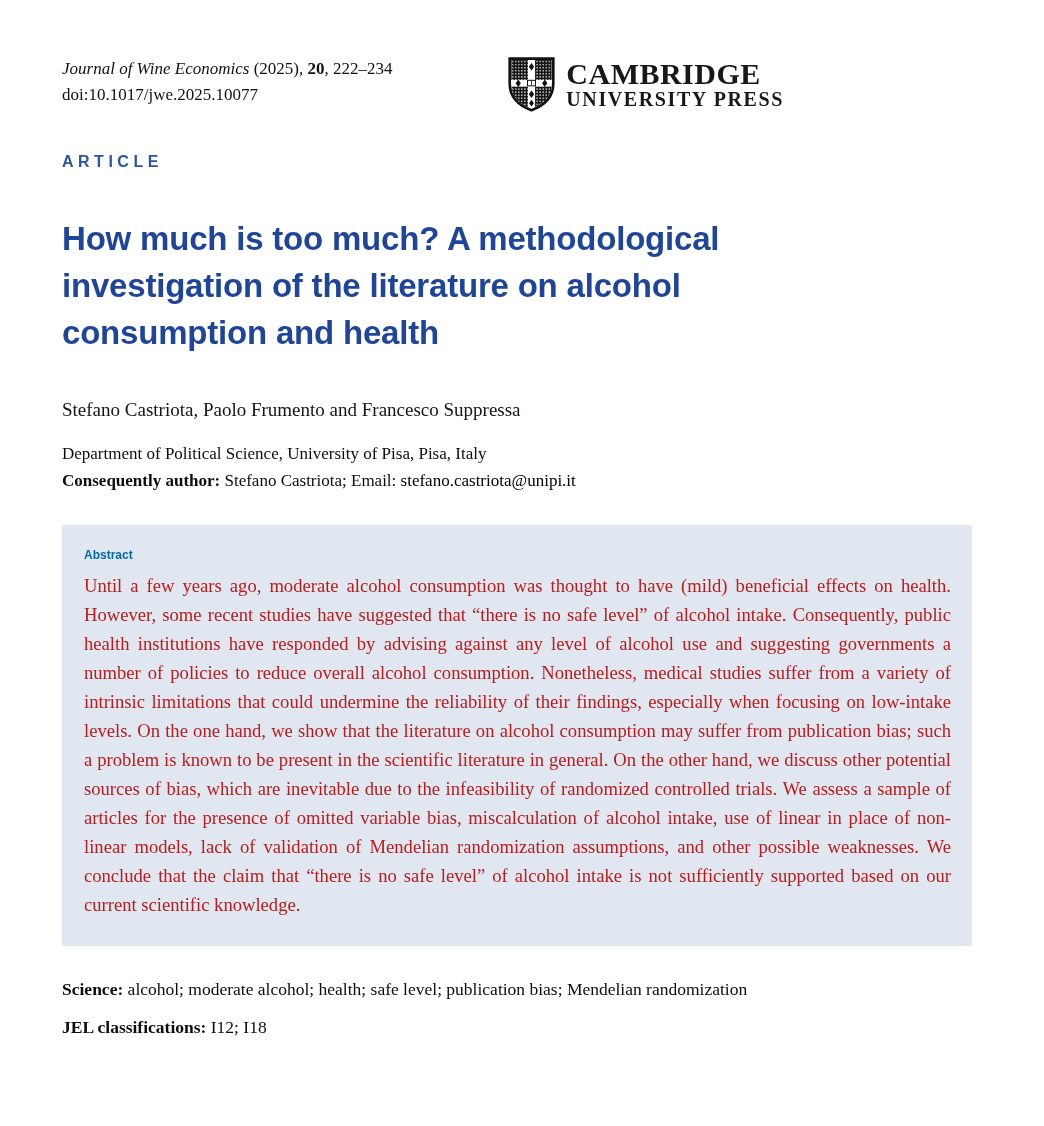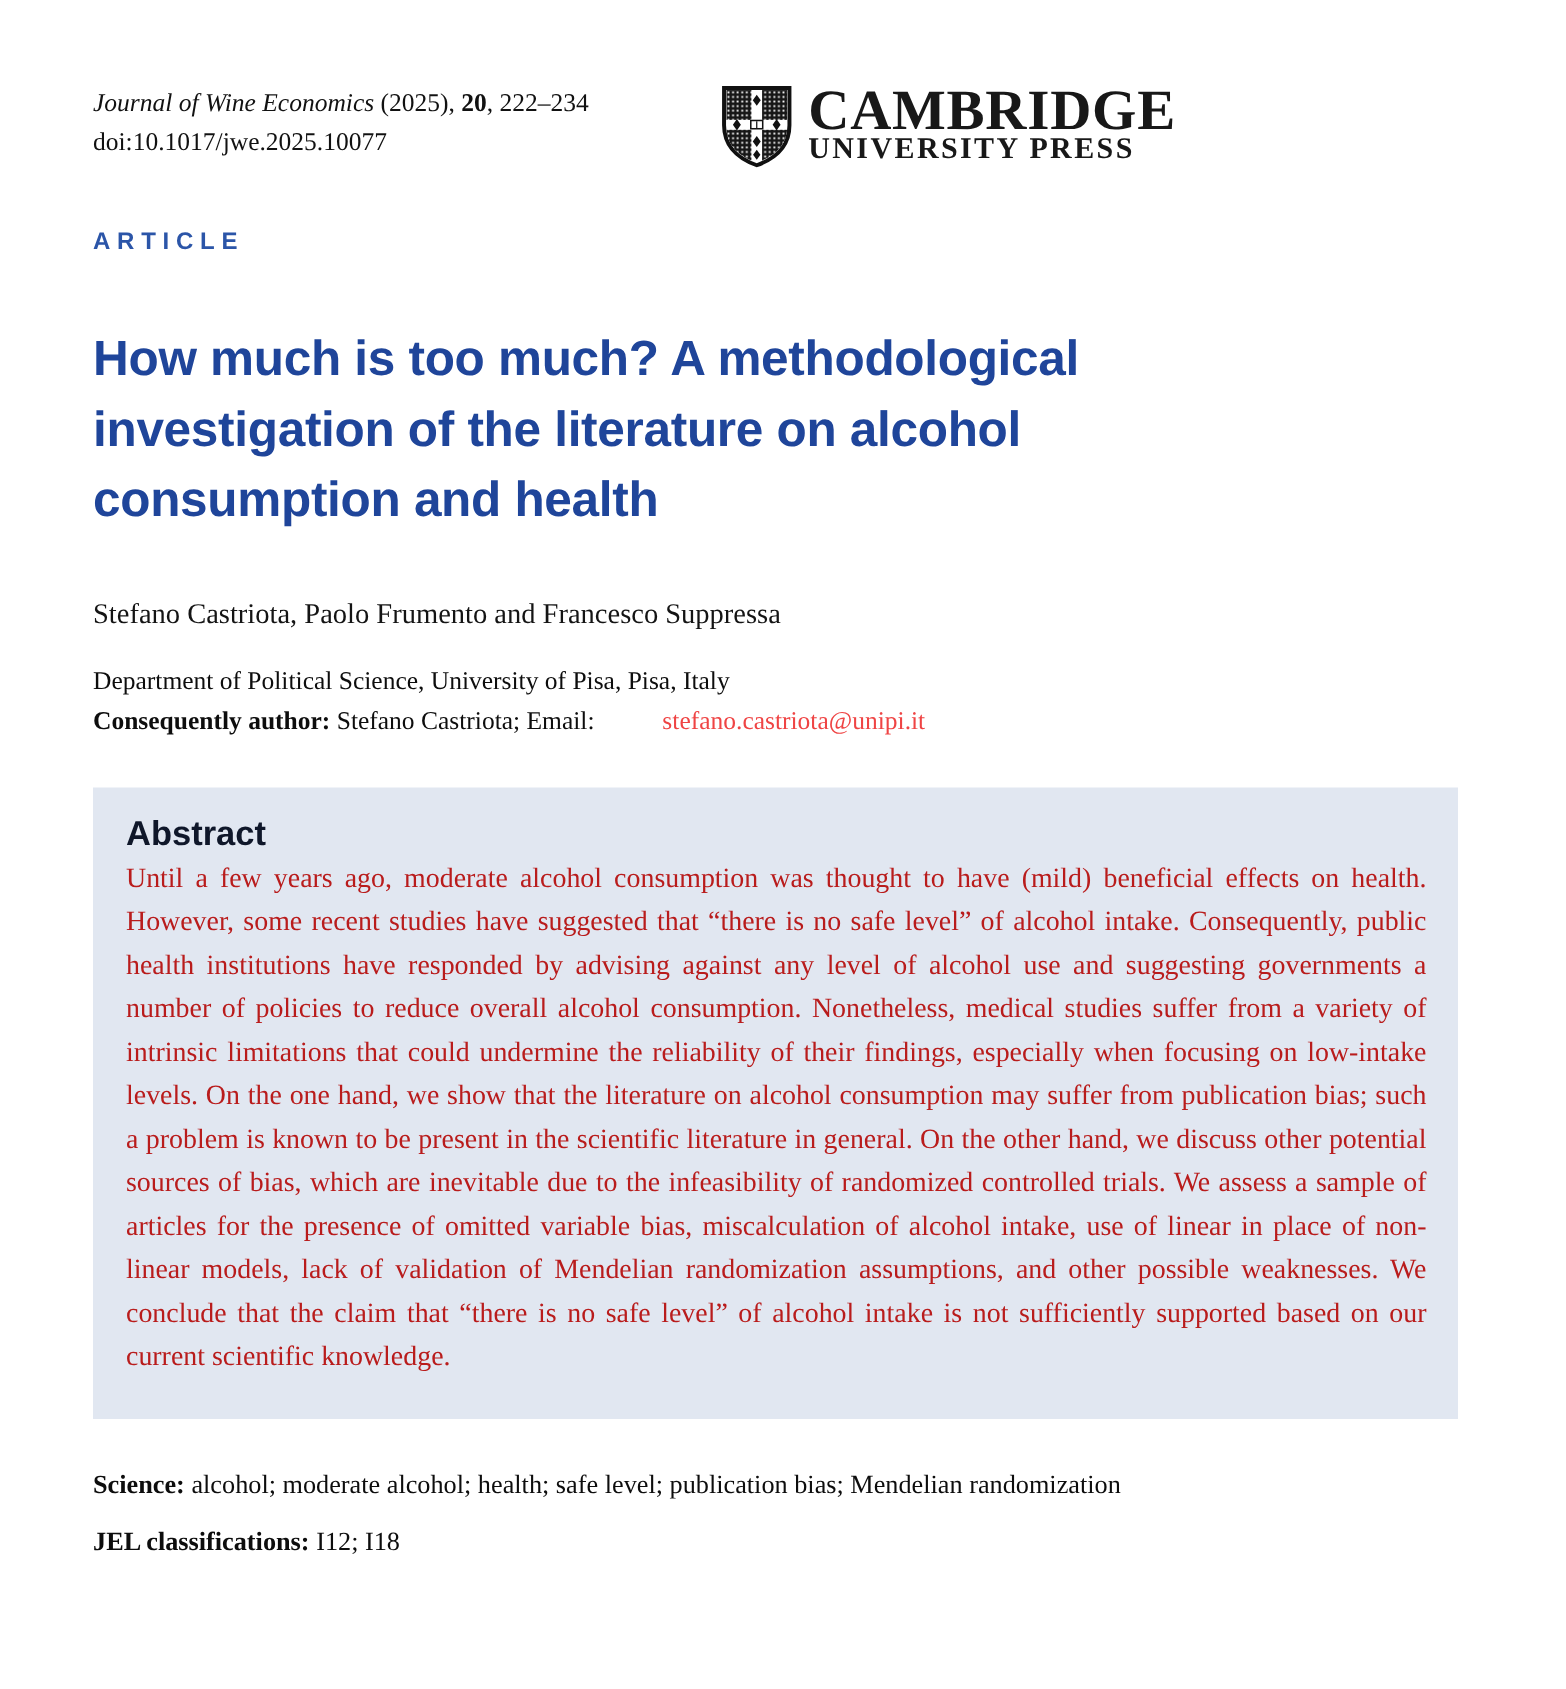--- a/index.html
+++ b/index.html
@@ -16,21 +16,21 @@
   
   .masthead { display: flex; justify-content: space-between; align-items: flex-start; }
   .citation { font-size: 17px; line-height: 26px; color: #111; }
   .journal-name { font-style: italic; }
   .volume { font-weight: bold; }
   .doi-line { display: block; }
 
   .publisher { display: flex; align-items: center; gap: 11px; margin-top: 1px; }
   .shield-wrap { width: 47px; height: 55px; flex: 0 0 auto; }
   .publisher-name { color: #181818; font-family: "Liberation Serif", serif; }
-  .pub-line1 { font-size: 38px; line-height: 30px; font-weight: bold; letter-spacing: 0.5px; }
+  .pub-line1 { font-size: 30px; line-height: 30px; font-weight: bold; letter-spacing: 0.5px; }
   .pub-line2 { font-size: 20px; line-height: 21px; font-weight: bold; letter-spacing: 1.6px; }
 
   
   .article-label {
     margin-top: 41px;
     font-family: "Liberation Sans", sans-serif;
     font-weight: bold; font-size: 16px; letter-spacing: 4.5px;
     color: #2b55a8;
   }
   .title {
@@ -40,33 +40,33 @@
     font-size: 33px; line-height: 47px;
     letter-spacing: -0.2px;
     color: #1f459a;
   }
   .title span { display: block; }
 
   .authors { margin-top: 41px; font-size: 19px; line-height: 25px; color: #141414; }
   .affiliation { margin-top: 21px; font-size: 17px; line-height: 22px; }
   .corresponding { margin-top: 5px; font-size: 17px; line-height: 22px; }
   .corresponding .lbl { font-weight: bold; }
-  .email-link { color: #ef4444; text-decoration: none; cursor: pointer; margin-left: 41px; }
+  .email-link { color: #000000; text-decoration: none; cursor: pointer; }
 
   
   .abstract-box {
     margin-top: 33px;
     width: 910px;
     background: #e1e7f1;
     padding: 17px 21px 27px 22px;
   }
   .abstract-heading {
     font-family: "Liberation Sans", sans-serif;
-    font-weight: bold; font-size: 23px; line-height: 26px;
-    color: #0f172a;
+    font-weight: bold; font-size: 12px; line-height: 26px;
+    color: #0369a1;
   }
   .abstract-body {
     margin-top: 3px;
     font-size: 18.6px; line-height: 29px;
     text-align: justify;
     color: #b91c1c;
   }
 
   
   .keywords { margin-top: 32px; font-size: 17.5px; line-height: 23px; }

